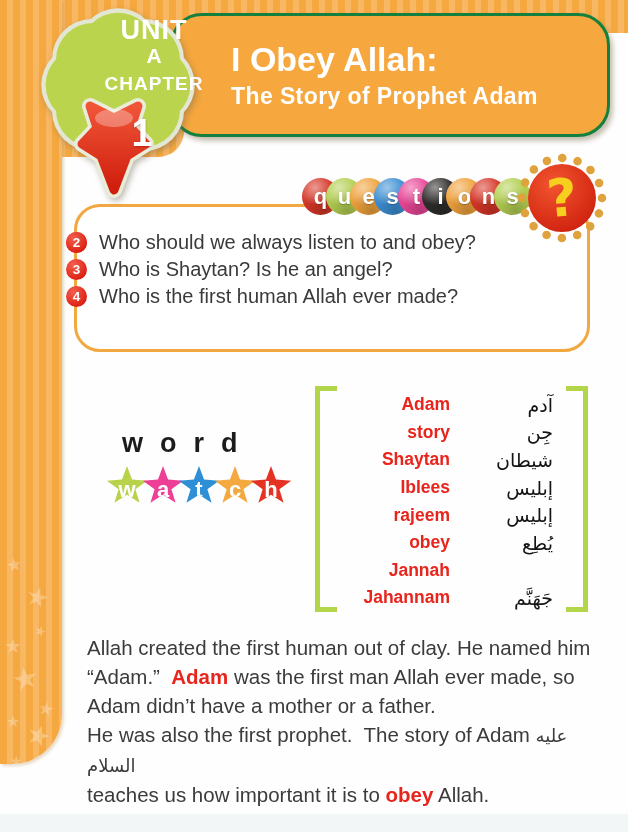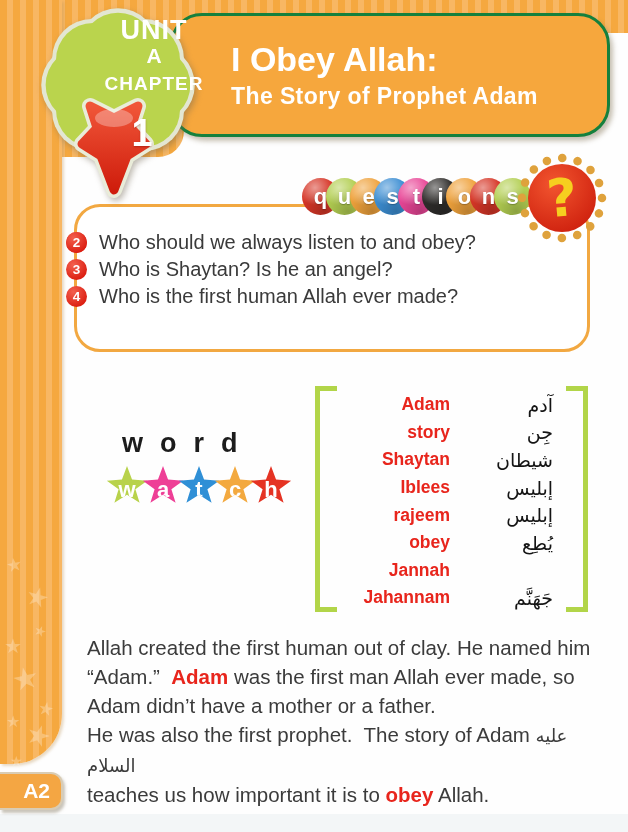--- a/index.html
+++ b/index.html
@@ -218,17 +218,14 @@
     </div>
 
   <div class="para" id="para">
       <div><span>Allah created the first human out of clay. He named him</span></div>
       <div><span>“Adam.”&nbsp; </span><span class="red">Adam</span><span> was the first man Allah ever made, so</span></div>
       <div><span>Adam didn’t have a mother or a father.</span></div>
       <div><span>He was also the first prophet.&nbsp; The story of Adam </span><span class="ar">عليه السلام</span></div>
       <div><span>teaches us how important it is to </span><span class="red">obey</span><span> Allah.</span></div>
     </div>
 
-  <div class="page-tab">
-    <span>A2</span>
-  </div>
 
 </div>
 
 </body></html>

